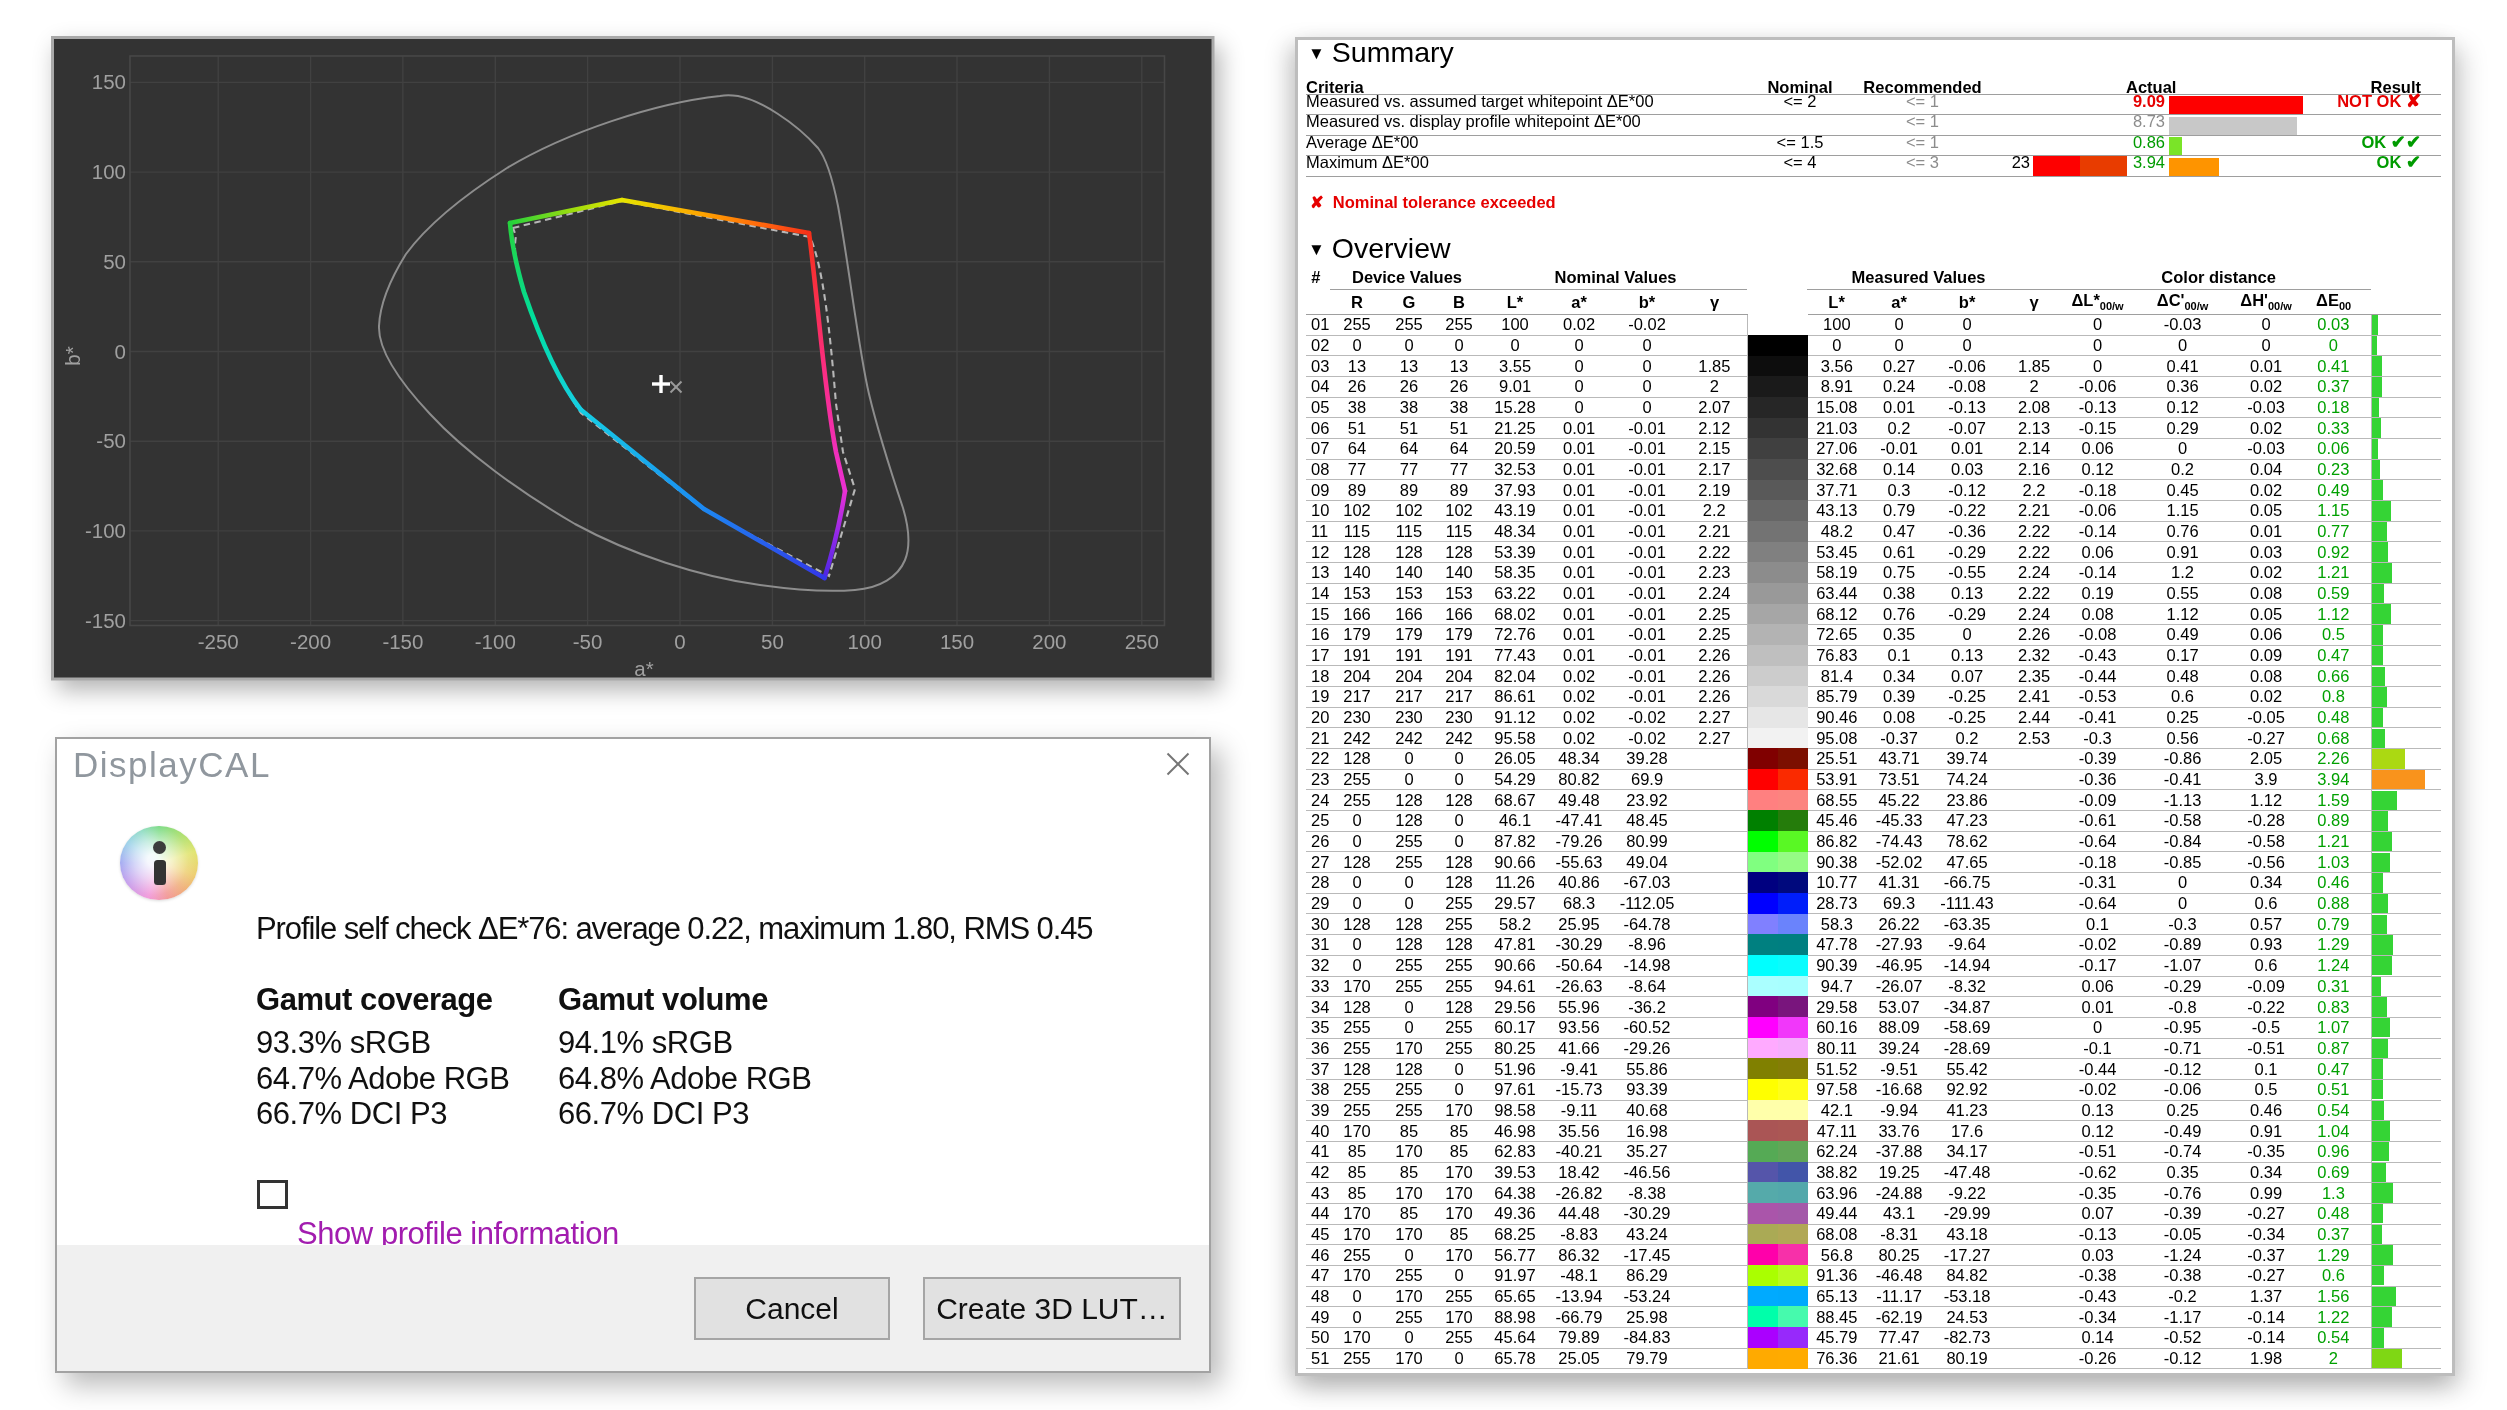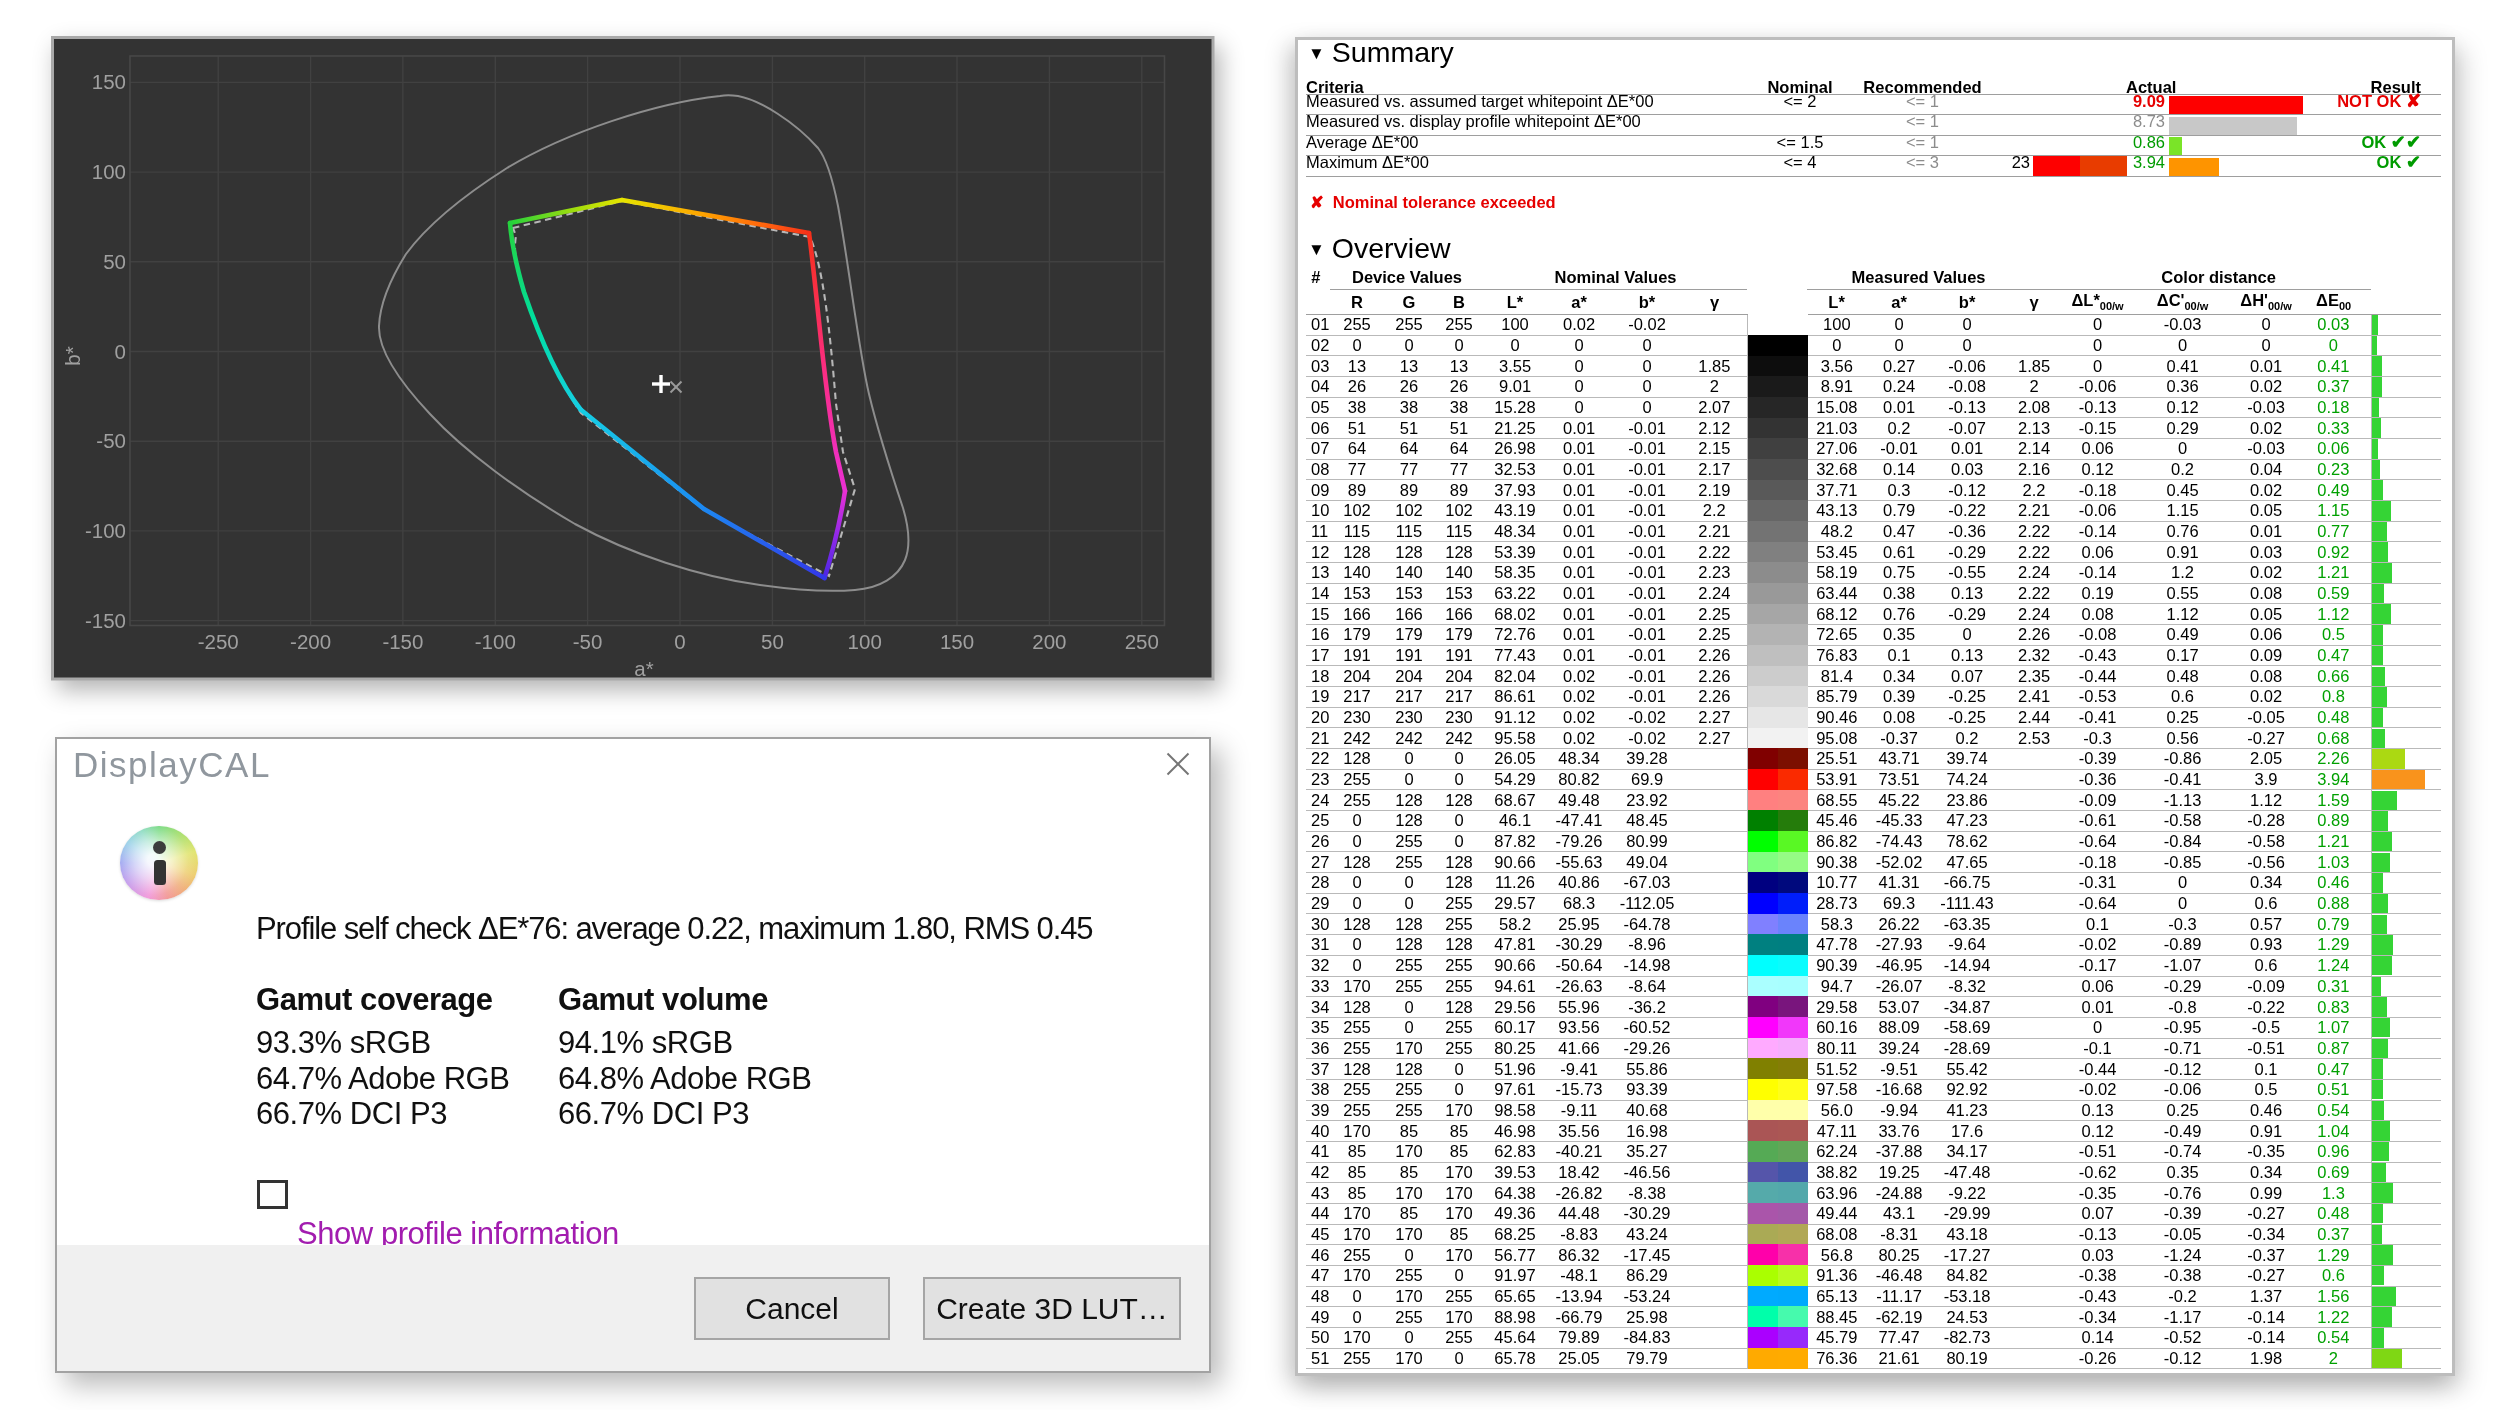--- a/index.html
+++ b/index.html
@@ -494,21 +494,21 @@
           <td class="de">0.33</td>
           <td class="bar">
             <div style="width:9.5px;background:#35d435"></div>
           </td>
         </tr>
 <tr>
           <td class="c0">07</td>
           <td>64</td>
           <td>64</td>
           <td>64</td>
-          <td>26.98</td>
+          <td>20.59</td>
           <td>0.01</td>
           <td>-0.01</td>
           <td>2.15</td>
           <td class="sw">
             <div class="swi">
               <i style="background:rgb(64,64,64)"></i>
               <i style="background:rgb(64,64,64)"></i>
             </div>
           </td>
           <td>27.06</td>
@@ -1368,21 +1368,21 @@
           <td>98.58</td>
           <td>-9.11</td>
           <td>40.68</td>
           <td></td>
           <td class="sw">
             <div class="swi">
               <i style="background:rgb(255,255,170)"></i>
               <i style="background:rgb(255,255,170)"></i>
             </div>
           </td>
-          <td>56.0</td>
+          <td>42.1</td>
           <td>-9.94</td>
           <td>41.23</td>
           <td></td>
           <td>0.13</td>
           <td>0.25</td>
           <td>0.46</td>
           <td class="de">0.54</td>
           <td class="bar">
             <div style="width:12.1px;background:#35d435"></div>
           </td>

